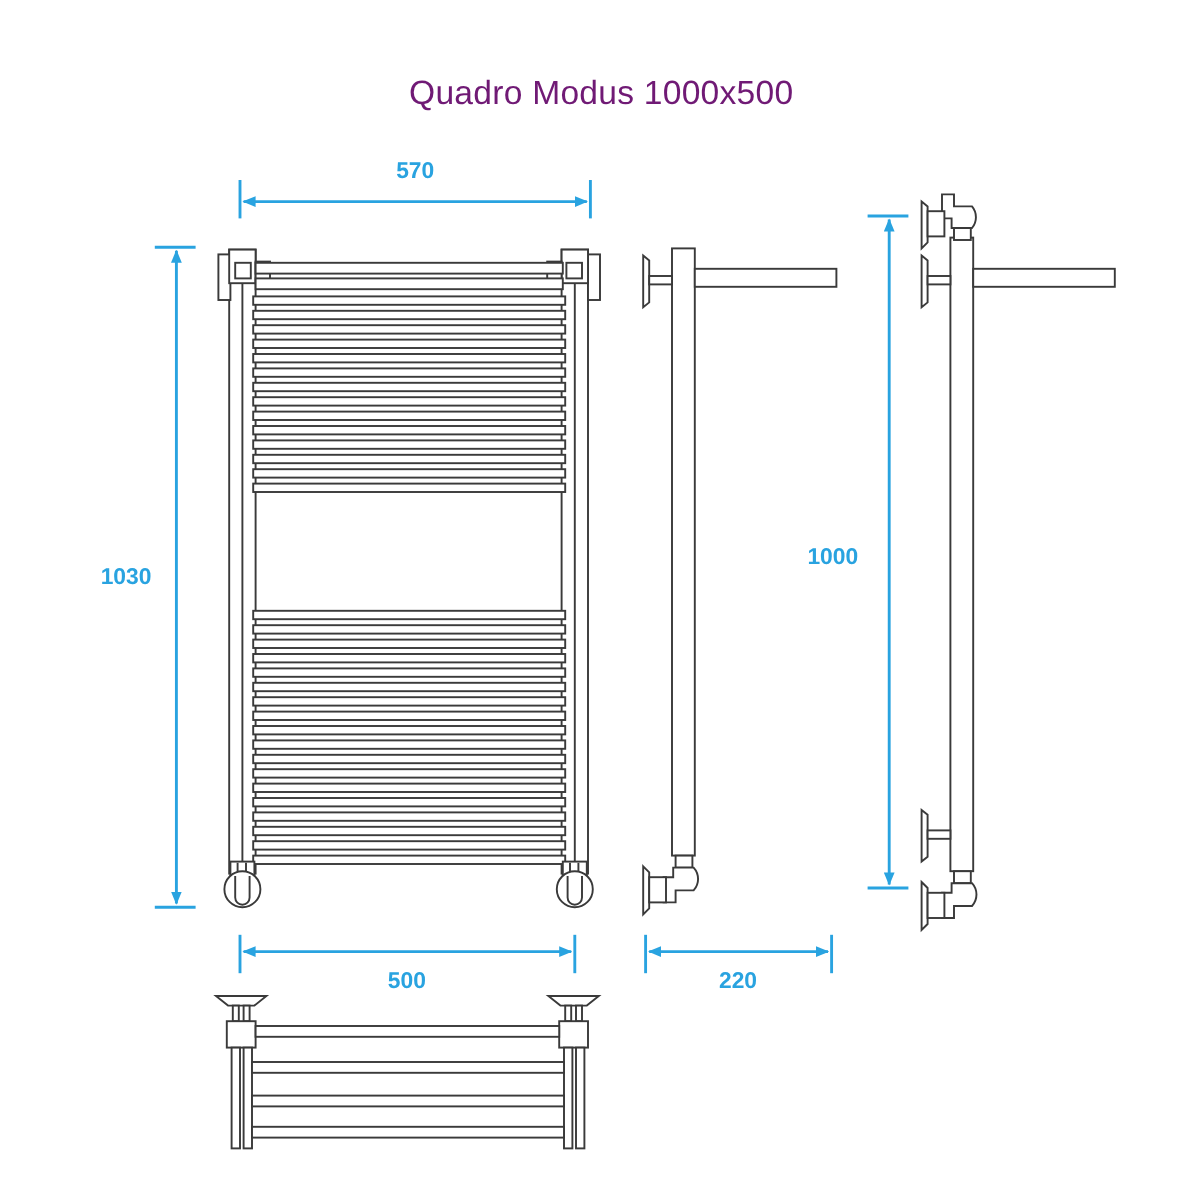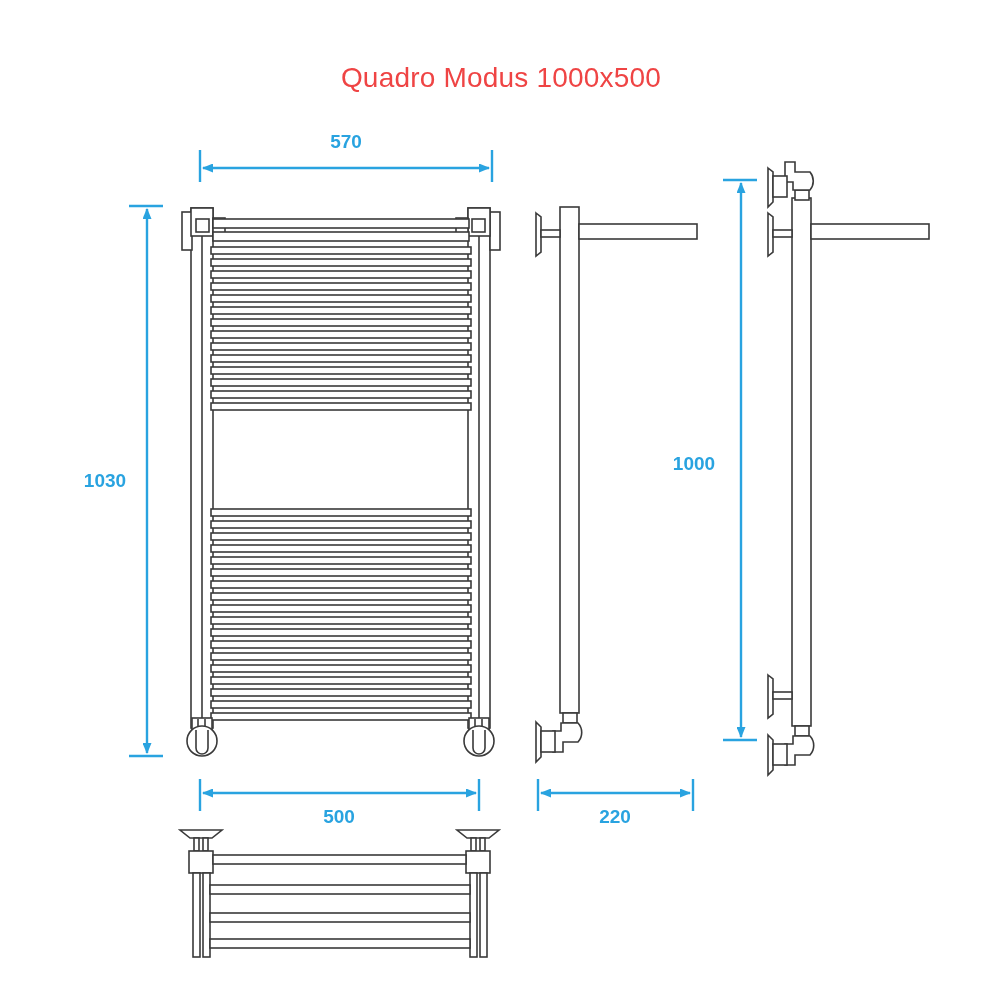--- a/index.html
+++ b/index.html
@@ -21,21 +21,21 @@
     background: #ffffff;
   }
   #drawing-title {
     position: absolute;
     top: 62px;
     left: 0;
     width: 1002px;
     text-align: center;
     font-size: 28px;
     font-weight: 400;
-    color: #ef4444;
+    color: #701a75;
     letter-spacing: 0.2px;
     font-family: "Liberation Sans", sans-serif;
   }
   svg#technical-drawing {
     position: absolute;
     top: 0;
     left: 0;
     width: 1002px;
     height: 1002px;
     display: block;

